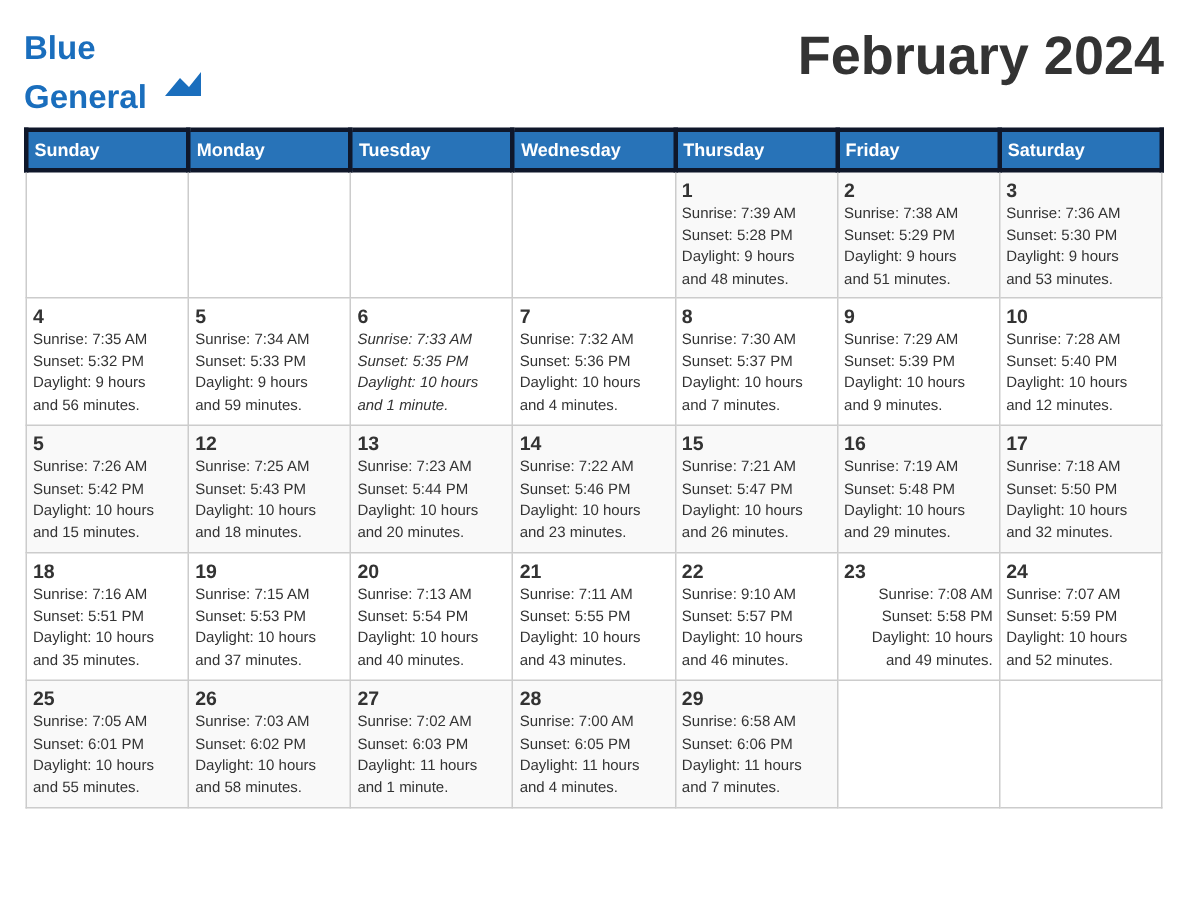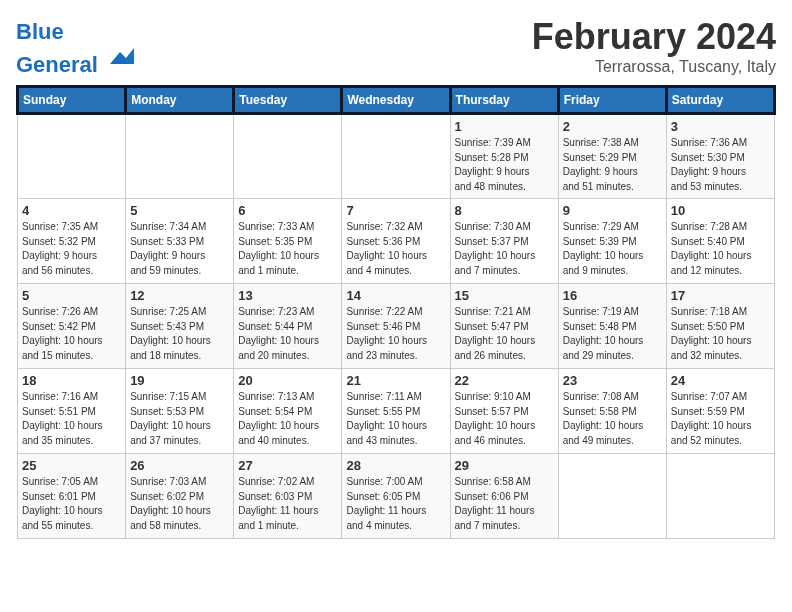--- a/index.html
+++ b/index.html
@@ -100,21 +100,20 @@
       <div class="logo-text">
         <span>General</span>
         <svg class="logo-icon" viewBox="0 0 28 28">
           <polygon points="4,20 14,8 20,14 28,4 28,20" fill="#1a6ebd"></polygon>
         </svg>
       </div>
     </div>
   </div>
   <div class="title-area">
     <div class="month-title">February 2024</div>
-    <div class="subtitle">Terrarossa, Tuscany, Italy</div>
   </div>
 </div>
 
 <table>
   <thead>
     <tr>
     <th>Sunday</th>
         <th>Monday</th>
         <th>Tuesday</th>
         <th>Wednesday</th>
@@ -161,21 +160,21 @@
         </td>
         <td>
           <span class="day-number">5</span>
           <div class="cell-info" style="white-space: pre-line;">Sunrise: 7:34 AM
 Sunset: 5:33 PM
 Daylight: 9 hours
 and 59 minutes.</div>
         </td>
         <td>
           <span class="day-number">6</span>
-          <div class="cell-info" style="white-space: pre-line;">Sunrise: 7:33 AM
+          <div class="cell-info" style="white-space: pre-line; font-style: italic;">Sunrise: 7:33 AM
 Sunset: 5:35 PM
 Daylight: 10 hours
 and 1 minute.</div>
         </td>
         <td>
           <span class="day-number">7</span>
           <div class="cell-info" style="white-space: pre-line;">Sunrise: 7:32 AM
 Sunset: 5:36 PM
 Daylight: 10 hours
 and 4 minutes.</div>
@@ -284,21 +283,21 @@
         </td>
         <td>
           <span class="day-number">22</span>
           <div class="cell-info" style="white-space: pre-line;">Sunrise: 9:10 AM
 Sunset: 5:57 PM
 Daylight: 10 hours
 and 46 minutes.</div>
         </td>
         <td>
           <span class="day-number">23</span>
-          <div class="cell-info" style="white-space: pre-line;">Sunrise: 7:08 AM
+          <div class="cell-info" style="white-space: pre-line; text-align: right;">Sunrise: 7:08 AM
 Sunset: 5:58 PM
 Daylight: 10 hours
 and 49 minutes.</div>
         </td>
         <td>
           <span class="day-number">24</span>
           <div class="cell-info" style="white-space: pre-line;">Sunrise: 7:07 AM
 Sunset: 5:59 PM
 Daylight: 10 hours
 and 52 minutes.</div>

